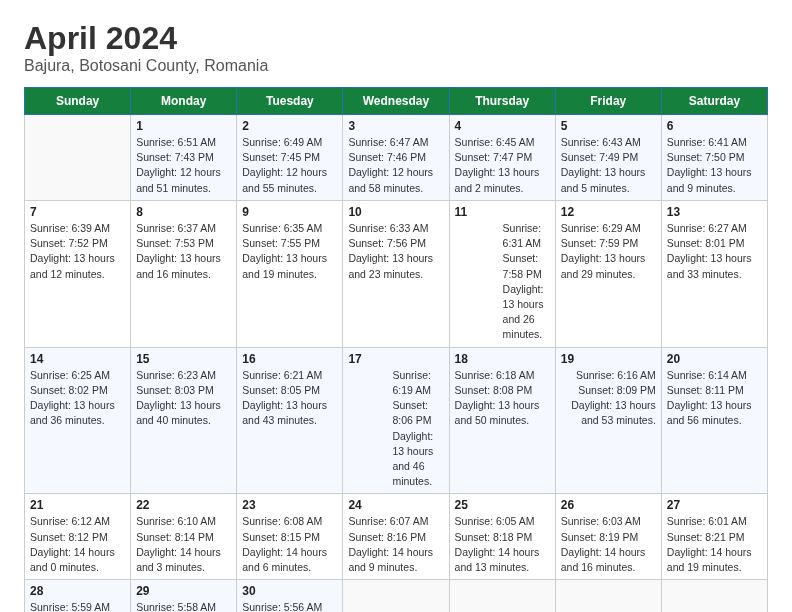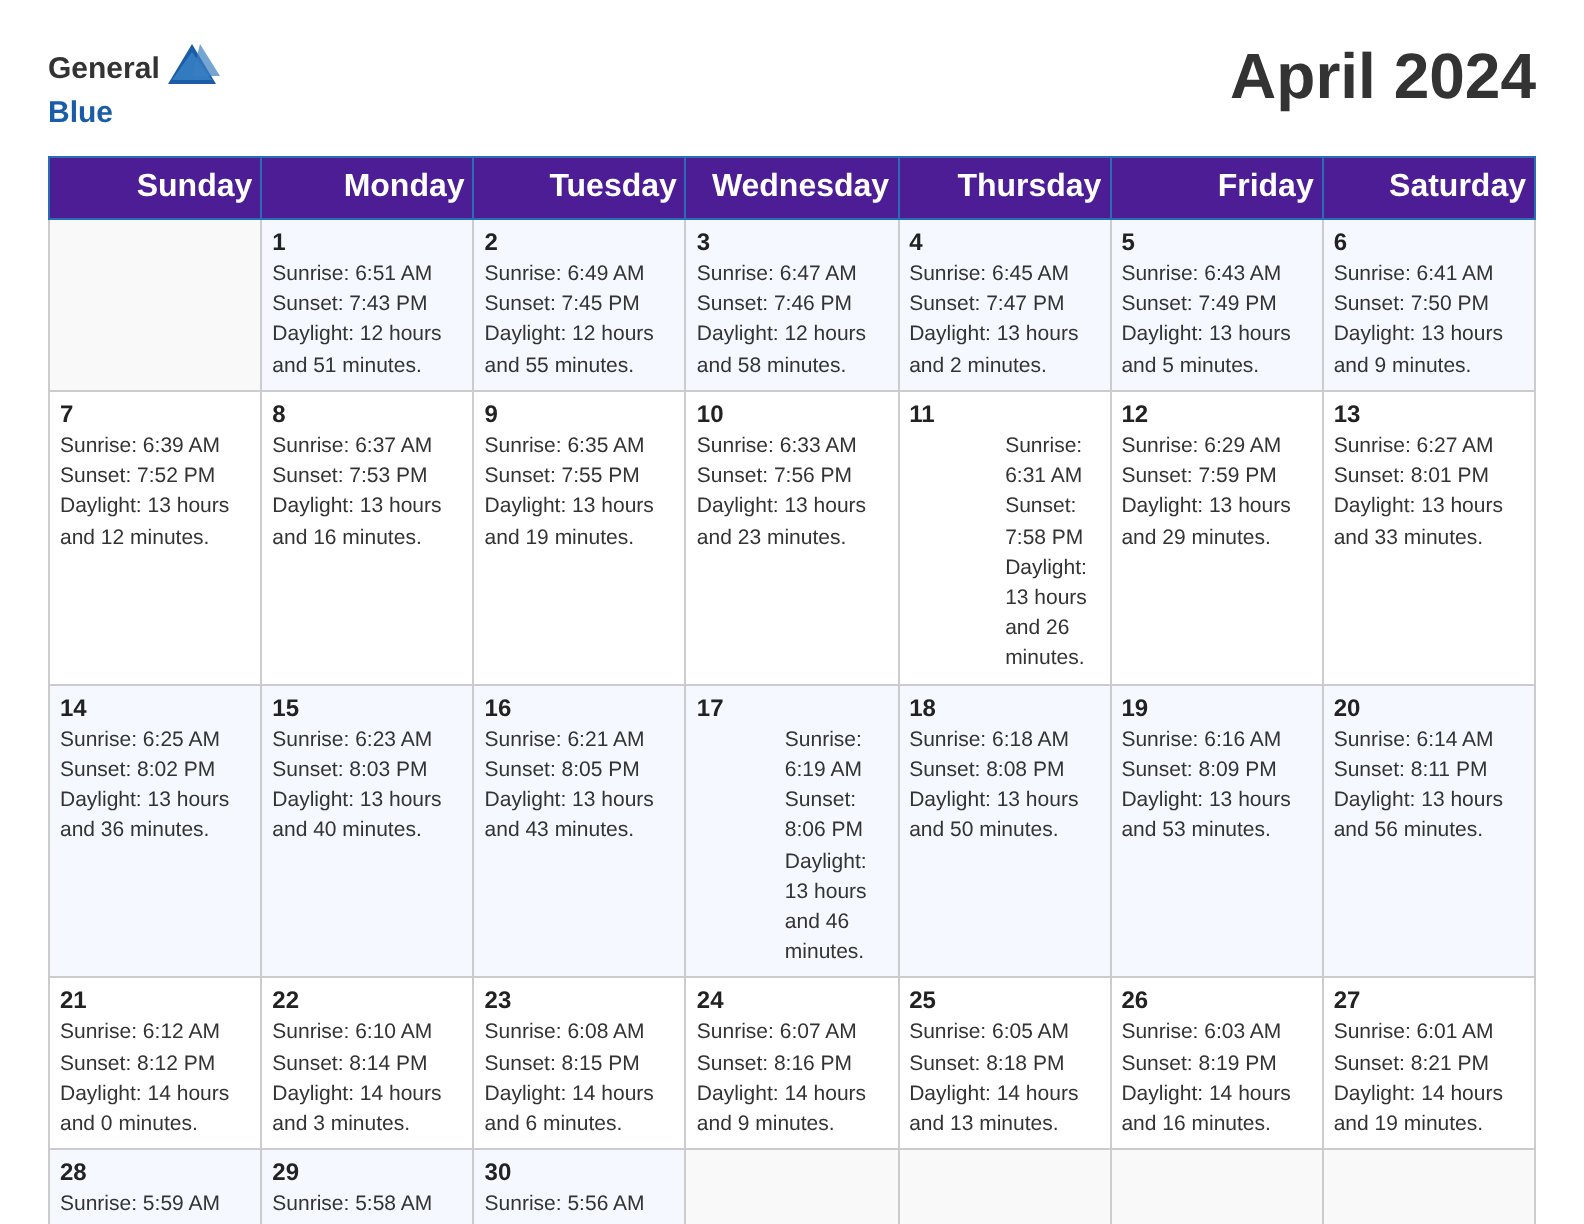--- a/index.html
+++ b/index.html
@@ -49,25 +49,25 @@
     .subtitle {
       font-size: 16px;
       color: #555;
     }
     .calendar {
       width: 100%;
       border-collapse: collapse;
       font-size: 11px;
     }
     .calendar thead tr th {
-      background-color: #4c1d95;
+      background-color: #15803d;
       color: #fff;
       padding: 6px 4px;
-      text-align: right;
-      font-size: 16px;
+      text-align: center;
+      font-size: 12px;
       font-weight: bold;
       border: 1px solid #2a6db5;
     }
     .calendar tbody tr td {
       border: 1px solid #ccc;
       vertical-align: top;
       padding: 4px 5px;
       min-height: 70px;
       width: calc(100% / 7);
     }
@@ -92,35 +92,23 @@
       background: #f5f8ff;
     }
     .week-row:nth-child(even) td {
       background: #fff;
     }
   </style>
 </head>
 <body>
 
 <div class="header-area">
-  <div class="logo">
-    <div>
-      <div style="display:flex;align-items:center;">
-        <span class="logo-text-general">General</span>
-        <svg class="logo-icon" viewBox="0 0 28 28">
-          <polygon points="14,2 26,22 2,22" fill="#1a5ca8"></polygon>
-          <polygon points="14,6 24,20 4,20" fill="#4a9ad4" opacity="0.5"></polygon>
-          <polygon points="18,2 28,18 14,18" fill="#3a7fc1" opacity="0.7"></polygon>
-        </svg>
-      </div>
-      <span class="logo-text-blue">Blue</span>
-    </div>
-  </div>
   <div class="title-area">
     <div class="main-title">April 2024</div>
+    <div class="subtitle">Bajura, Botosani County, Romania</div>
   </div>
 </div>
 
 <table class="calendar">
   <thead>
     <tr>
         <th>Sunday</th>
         <th>Monday</th>
         <th>Tuesday</th>
         <th>Wednesday</th>
@@ -257,21 +245,21 @@
         </td>
         <td>
           <div class="day-number">18</div>
           <div class="day-detail" style="white-space: pre-line;">Sunrise: 6:18 AM
 Sunset: 8:08 PM
 Daylight: 13 hours
 and 50 minutes.</div>
         </td>
         <td>
           <div class="day-number">19</div>
-          <div class="day-detail" style="white-space: pre-line;">Sunrise: 6:16 AM
+          <div class="day-detail" style="white-space: pre-line; text-align: right;">Sunrise: 6:16 AM
 Sunset: 8:09 PM
 Daylight: 13 hours
 and 53 minutes.</div>
         </td>
         <td>
           <div class="day-number">20</div>
           <div class="day-detail" style="white-space: pre-line;">Sunrise: 6:14 AM
 Sunset: 8:11 PM
 Daylight: 13 hours
 and 56 minutes.</div>

